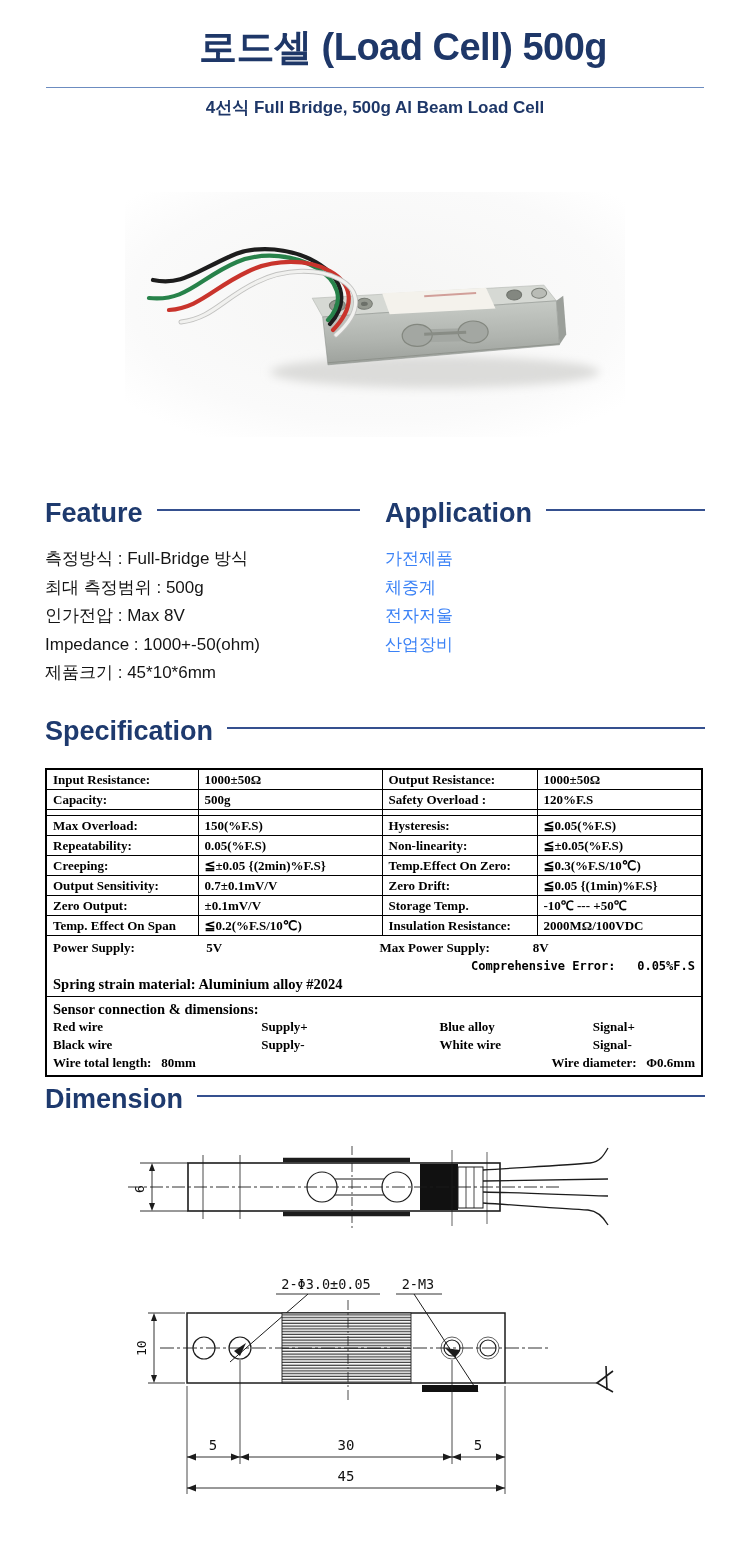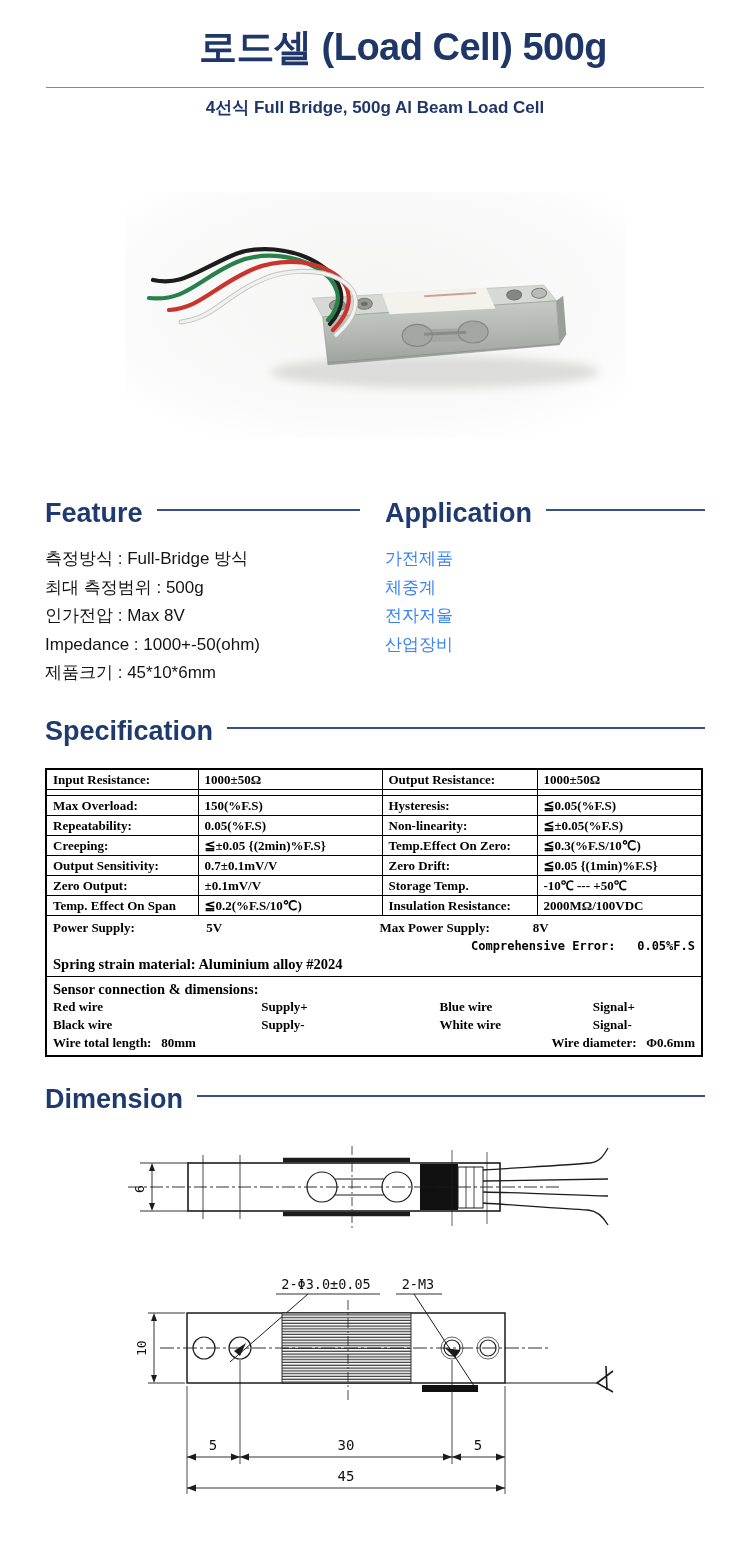--- a/index.html
+++ b/index.html
@@ -133,20 +133,26 @@
         <col style="width:155px">
         <col style="width:165px">
       </colgroup>
     <tbody>
       <tr>
         <td>Input Resistance:</td>
         <td>1000±50Ω</td>
         <td>Output Resistance:</td>
         <td>1000±50Ω</td>
       </tr>
+      <tr>
+        <td>Capacity:</td>
+        <td>500g</td>
+        <td>Safety Overload :</td>
+        <td>120%F.S</td>
+      </tr>
       <tr class="spacer">
           <td></td>
           <td></td>
           <td></td>
           <td></td>
         </tr>
       <tr>
         <td>Max Overload:</td>
         <td>150(%F.S)</td>
         <td>Hysteresis:</td>
@@ -193,21 +199,21 @@
           <div class="mono" style="white-space:pre;">Comprehensive Error:   0.05%F.S</div>
           <div class="big">Spring strain material: Aluminium alloy #2024</div>
         </td>
       </tr>
       <tr>
         <td colspan="4" class="block-cell">
           <div class="big">Sensor connection &amp; dimensions:</div>
           <div class="wline">
             <span class="wc1">Red wire</span>
             <span class="wc2">Supply+</span>
-            <span class="wc3">Blue wire</span>
+            <span class="wc3">Blue alloy</span>
             <span>Signal+</span>
           </div>
           <div class="wline">
             <span class="wc1">Black wire</span>
             <span class="wc2">Supply-</span>
             <span class="wc3">White wire</span>
             <span>Signal-</span>
           </div>
           <div class="lastline">
             <span>

